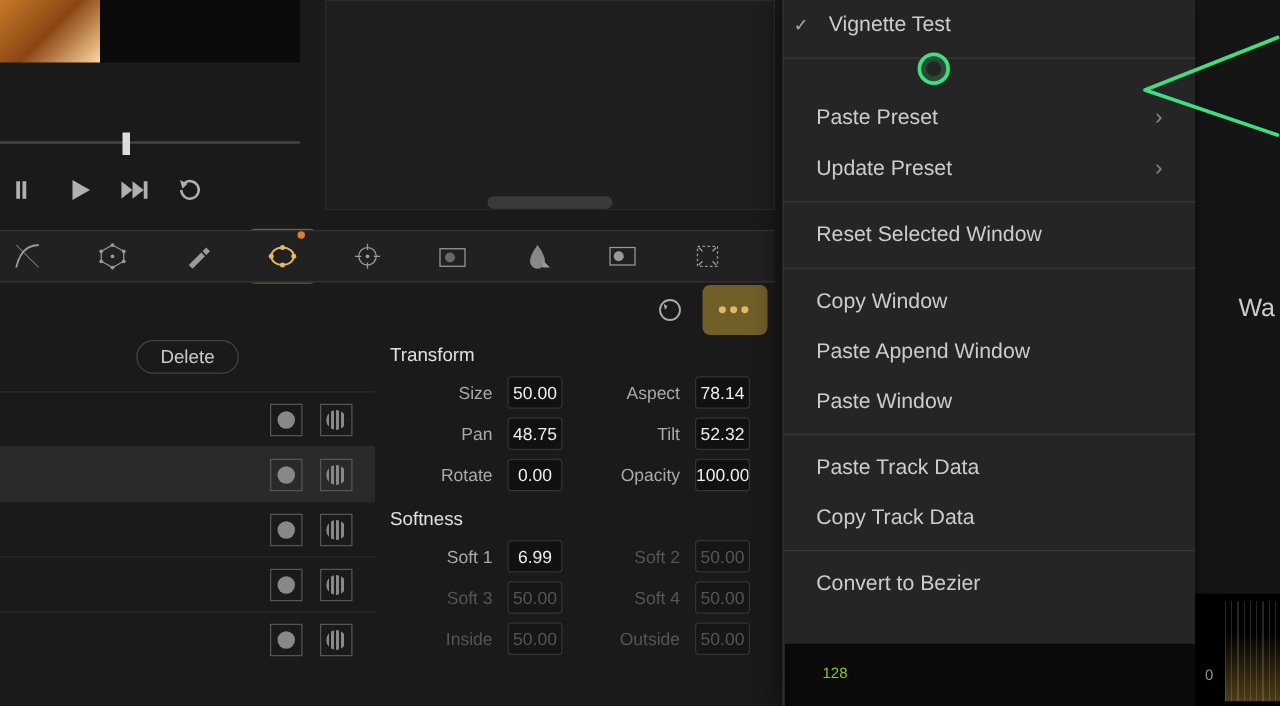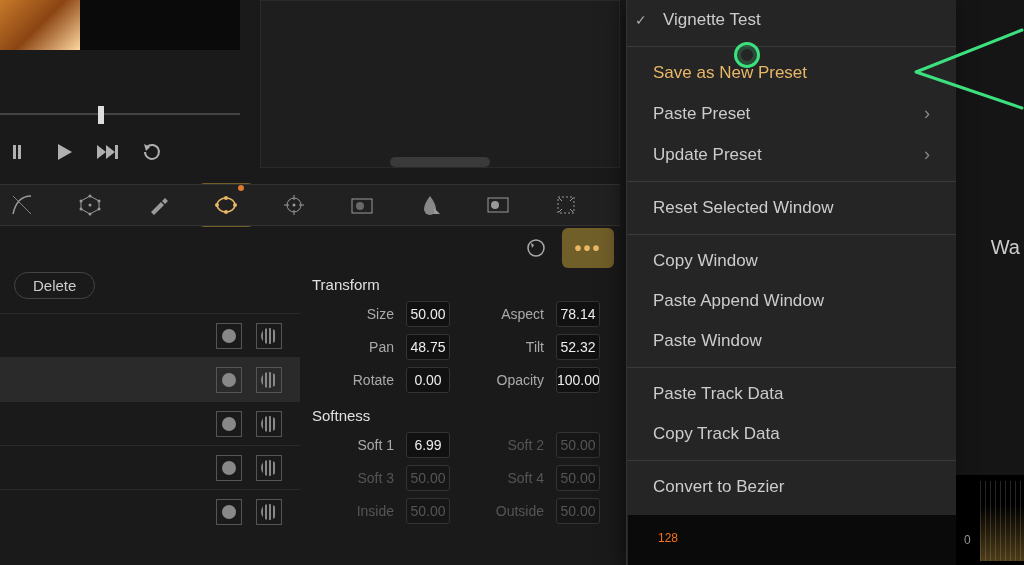--- a/index.html
+++ b/index.html
@@ -28,21 +28,21 @@
     .tool-row .tool-btn.active .hl { position: absolute; inset: -6px -12px; background: rgba(220,180,60,.45); border-radius: 6px; z-index: -1; }
     .tool-row .tool-btn.active .dot { position:absolute; top:-4px; right:-2px; width:6px;height:6px;background:#e07a30;border-radius:50%;}
 
     
     .sub-tools { position: absolute; top: 232px; left: 0; width: 620px; height: 32px; display: flex; justify-content: flex-end; align-items: center; gap: 20px; padding-right: 16px; }
     .sub-tools .round { width: 32px; height: 32px; display: flex; align-items: center; justify-content: center; color: #aaa; fill:#aaa; position:relative;}
     .sub-tools .dots-hl { position:absolute; inset:-4px -10px; background:rgba(220,180,60,.45); border-radius:6px; z-index:-1;}
 
     
     .window-panel { position: absolute; top: 268px; left: 0; width: 300px; height: 297px; background: #1a1a1a; }
-    .window-panel .hdr { display:flex; justify-content:flex-start; padding:4px 14px 14px;}
+    .window-panel .hdr { display:flex; justify-content:center; padding:4px 14px 14px;}
     .window-panel .del-btn { border: 1px solid #444; background: transparent; color: #ccc; border-radius: 14px; padding: 4px 18px; font-size: 15px; }
     .window-panel .row { height: 44px; border-top: 1px solid #2a2a2a; display: flex; align-items: center; justify-content: flex-end; gap: 14px; padding-right: 18px; }
     .window-panel .row.sel { background: #2a2a2a; }
     .window-panel .row .sq { width: 26px; height: 26px; border: 1px solid #555; display:flex;align-items:center;justify-content:center;}
     .window-panel .row .sq .circ{ width:14px;height:14px;border-radius:50%;background:#888;}
     .window-panel .row .sq .lines{ width:16px;height:16px;background:repeating-linear-gradient(90deg,#888 0 2px,transparent 2px 4px);border-radius:50%;}
 
     
     .params { position: absolute; top: 276px; left: 312px; width: 310px; height: 289px; }
     .params .sec-title { font-size: 15px; color: #e0e0e0; margin-bottom: 8px; }
@@ -292,21 +292,20 @@
     <div class="num">0</div>
     <div class="wave"></div>
   </div>
 </div>
 
 <div class="ctx-menu">
   <div class="item check">Vignette Test</div>
   <div class="sep"></div>
   <div class="item hl">
       <div class="smear"></div>
-      <span>Save as New Preset</span>
     </div>
   <div class="item">
       <span>Paste Preset</span>
       <span class="chev">›</span>
     </div>
   <div class="item">
       <span>Update Preset</span>
       <span class="chev">›</span>
     </div>
   <div class="sep"></div>
@@ -324,14 +323,14 @@
 
 <div class="click-ring" style="top:42px; left:734px;"></div>
 
 <div class="arrow-anno">
   <svg viewBox="0 0 120 90">
       <path d="M118 6 L12 48 L118 84" fill="none" stroke="#3de07e" stroke-width="3" stroke-linecap="round" stroke-linejoin="round"></path>
     </svg>
 </div>
 
 <div class="scope-strip">
-  <div class="num" style="color:#f97316;">128</div>
+  <div class="num" style="color:#84cc16;">128</div>
 </div>
 
 </body></html>

